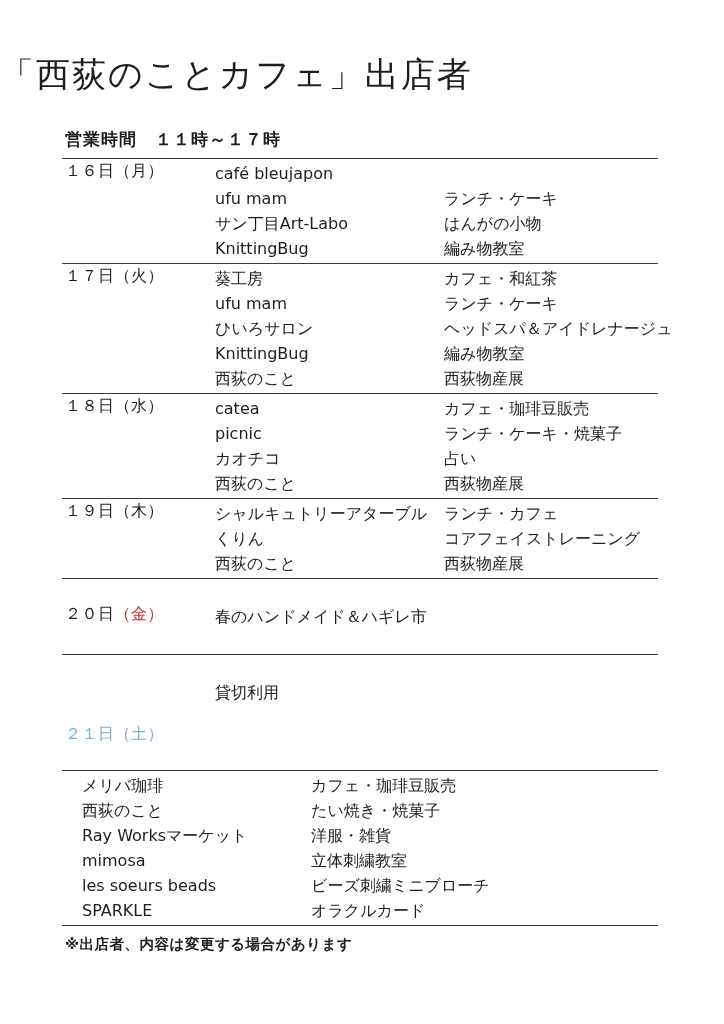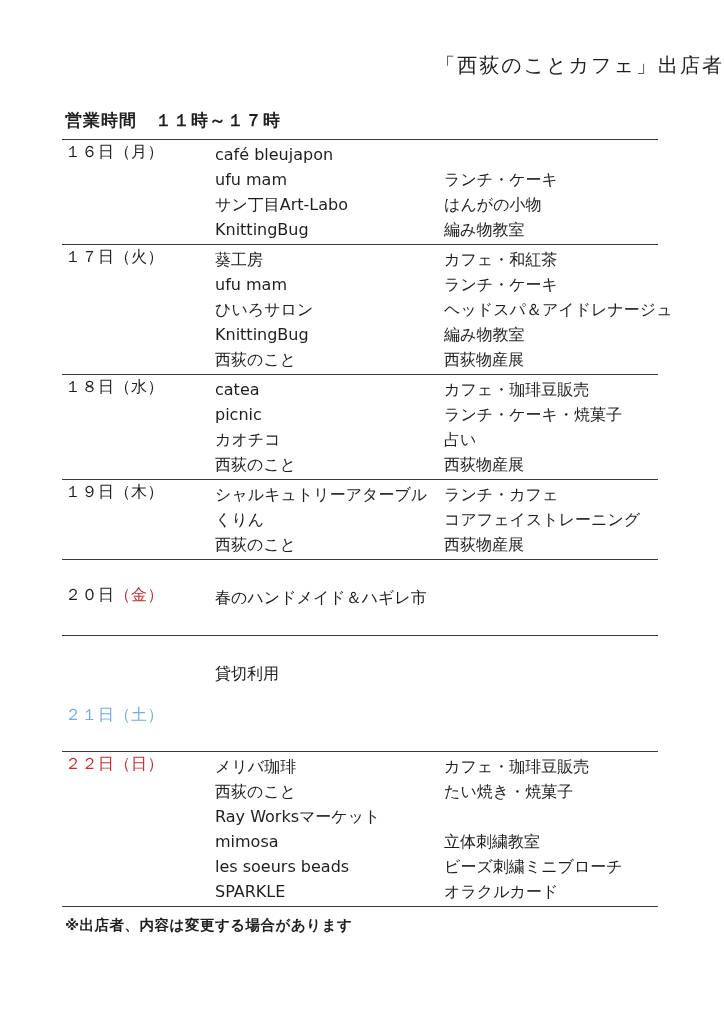--- a/index.html
+++ b/index.html
@@ -9,22 +9,22 @@
   html,body{margin:0;padding:0;}
   body{
     width:724px;height:1024px;background:#ffffff;
     font-family:"DejaVu Sans","Liberation Sans",sans-serif;
     color:var(--text);
     -webkit-font-smoothing:antialiased;
   }
   .page{width:724px;height:1024px;overflow:hidden;background:#fff;}
   .title{
     margin:0;padding-top:52px;
-    text-align:right;
-    font-size:20px;font-weight:500;letter-spacing:2px;
+    text-align:left;
+    font-size:34px;font-weight:500;letter-spacing:2px;
     color:var(--text);
   }
   .content{margin:0 66px 0 62px;}
   .hours{
     margin-top:30px;
     font-size:17px;font-weight:bold;letter-spacing:1px;
     padding:0 0 7px 3px;
     border-bottom:1.5px solid var(--rule);
   }
   .block{
@@ -165,34 +165,32 @@
             <span style="color: rgb(116, 172, 223); margin-top: 44px;">２１日（土）</span>
           </div>
           <div class="rows">
             <div class="row">
               <span class="name">貸切利用</span>
               <span class="desc"></span>
             </div>
           </div>
         </div>
         <div class="block">
-          <div class="date-cell">
-            <span style="color: rgb(194, 47, 47);">２２日（日）</span>
-          </div>
           <div class="rows">
             <div class="row">
               <span class="name">メリバ珈琲</span>
               <span class="desc">カフェ・珈琲豆販売</span>
             </div>
             <div class="row">
               <span class="name">西荻のこと</span>
               <span class="desc">たい焼き・焼菓子</span>
             </div>
             <div class="row">
               <span class="name">Ray Worksマーケット</span>
+              <span class="desc">洋服・雑貨</span>
             </div>
             <div class="row">
               <span class="name">mimosa</span>
               <span class="desc">立体刺繍教室</span>
             </div>
             <div class="row">
               <span class="name">les soeurs beads</span>
               <span class="desc">ビーズ刺繍ミニブローチ</span>
             </div>
             <div class="row">

